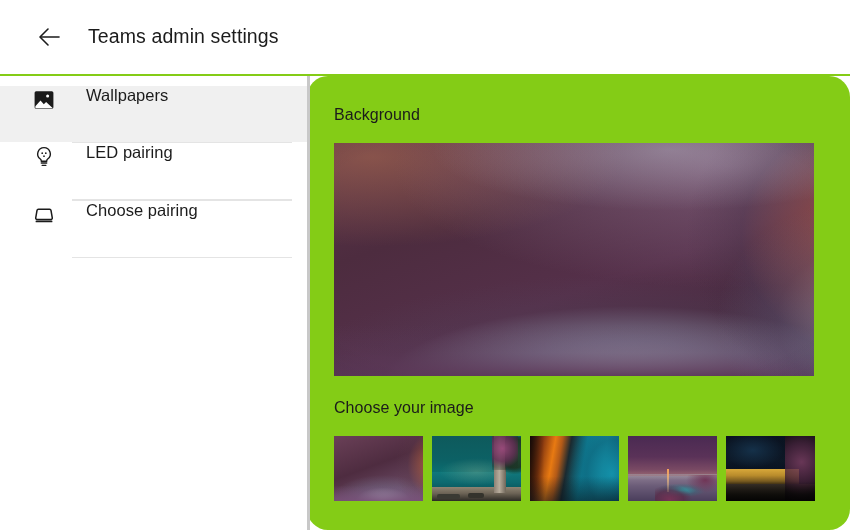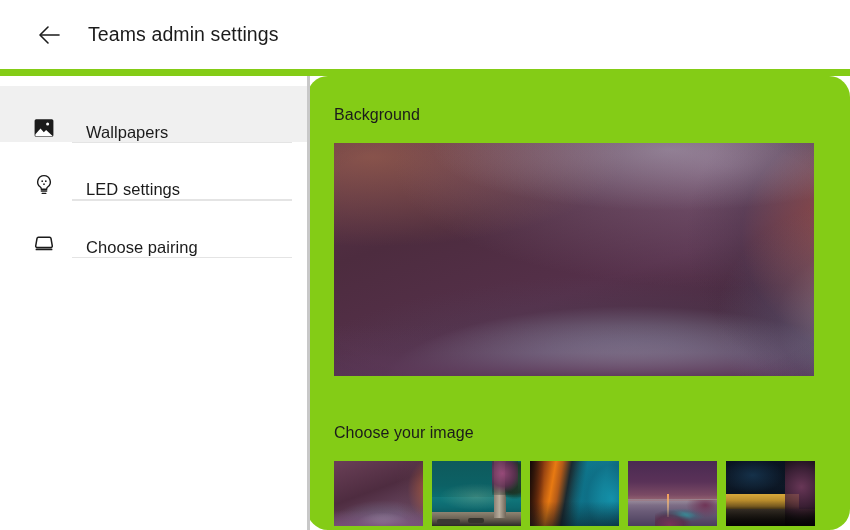--- a/index.html
+++ b/index.html
@@ -26,21 +26,21 @@
   }
 
   
   .header {
     height: 76px;
     flex: 0 0 76px;
     display: flex;
     align-items: center;
     background: #ffffff;
     padding-left: 30px;
-    border-bottom: 7px solid #84cc16;
+    border-bottom: 2px solid #84cc16;
   }
 
   .back-button {
     width: 40px;
     height: 40px;
     display: flex;
     align-items: center;
     justify-content: center;
     cursor: pointer;
     flex: 0 0 auto;
@@ -71,21 +71,21 @@
     width: 307px;
     flex: 0 0 307px;
     background: #ffffff;
     padding-top: 10px;
     position: relative;
   }
 
   .nav-item {
     height: 56px;
     display: flex;
-    align-items: flex-end;
+    align-items: flex-start;
     padding-left: 30px;
     cursor: pointer;
     position: relative;
     background: transparent;
   }
 
   .nav-item.selected {
     background: #f0f0f0;
   }
 
@@ -149,21 +149,21 @@
     width: 480px;
     height: 233px;
     position: relative;
     overflow: hidden;
     background: #3a2430;
     cursor: pointer;
   }
 
   .section-label.choose {
     display: block;
-    margin-top: 48px;
+    margin-top: 23px;
   }
 
   .thumb-row {
     margin-top: 19px;
     display: flex;
     gap: 9px;
   }
 
   .thumb {
     width: 89px;
@@ -383,21 +383,21 @@
         <span class="nav-icon">
           <svg width="24" height="24" viewBox="0 0 24 24" fill="none" stroke="#1b1b1b" stroke-width="1.4" stroke-linecap="round" stroke-linejoin="round">
             <path d="M12 2.6a6.3 6.3 0 0 0-3.7 11.4c.6.45.95 1.1.95 1.8v.5h5.5v-.5c0-.7.35-1.35.95-1.8A6.3 6.3 0 0 0 12 2.6z"></path>
             <line x1="9.3" y1="18" x2="14.7" y2="18"></line>
             <path d="M10.2 20.4h3.6"></path>
             <circle cx="10.2" cy="8.2" r="0.85" fill="#1b1b1b" stroke="none"></circle>
             <circle cx="13.8" cy="8.2" r="0.85" fill="#1b1b1b" stroke="none"></circle>
             <circle cx="12" cy="11.2" r="0.85" fill="#1b1b1b" stroke="none"></circle>
           </svg>
         </span>
-        <span class="nav-label">LED settings</span>
+        <span class="nav-label">LED pairing</span>
       </div>
 
       <div class="nav-sep"></div>
 
 
       <div class="nav-sep"></div>
 
       <div class="nav-item">
         <span class="nav-icon">
           <svg width="24" height="24" viewBox="0 0 24 24" fill="none" stroke="#1b1b1b" stroke-width="1.5" stroke-linejoin="round">

